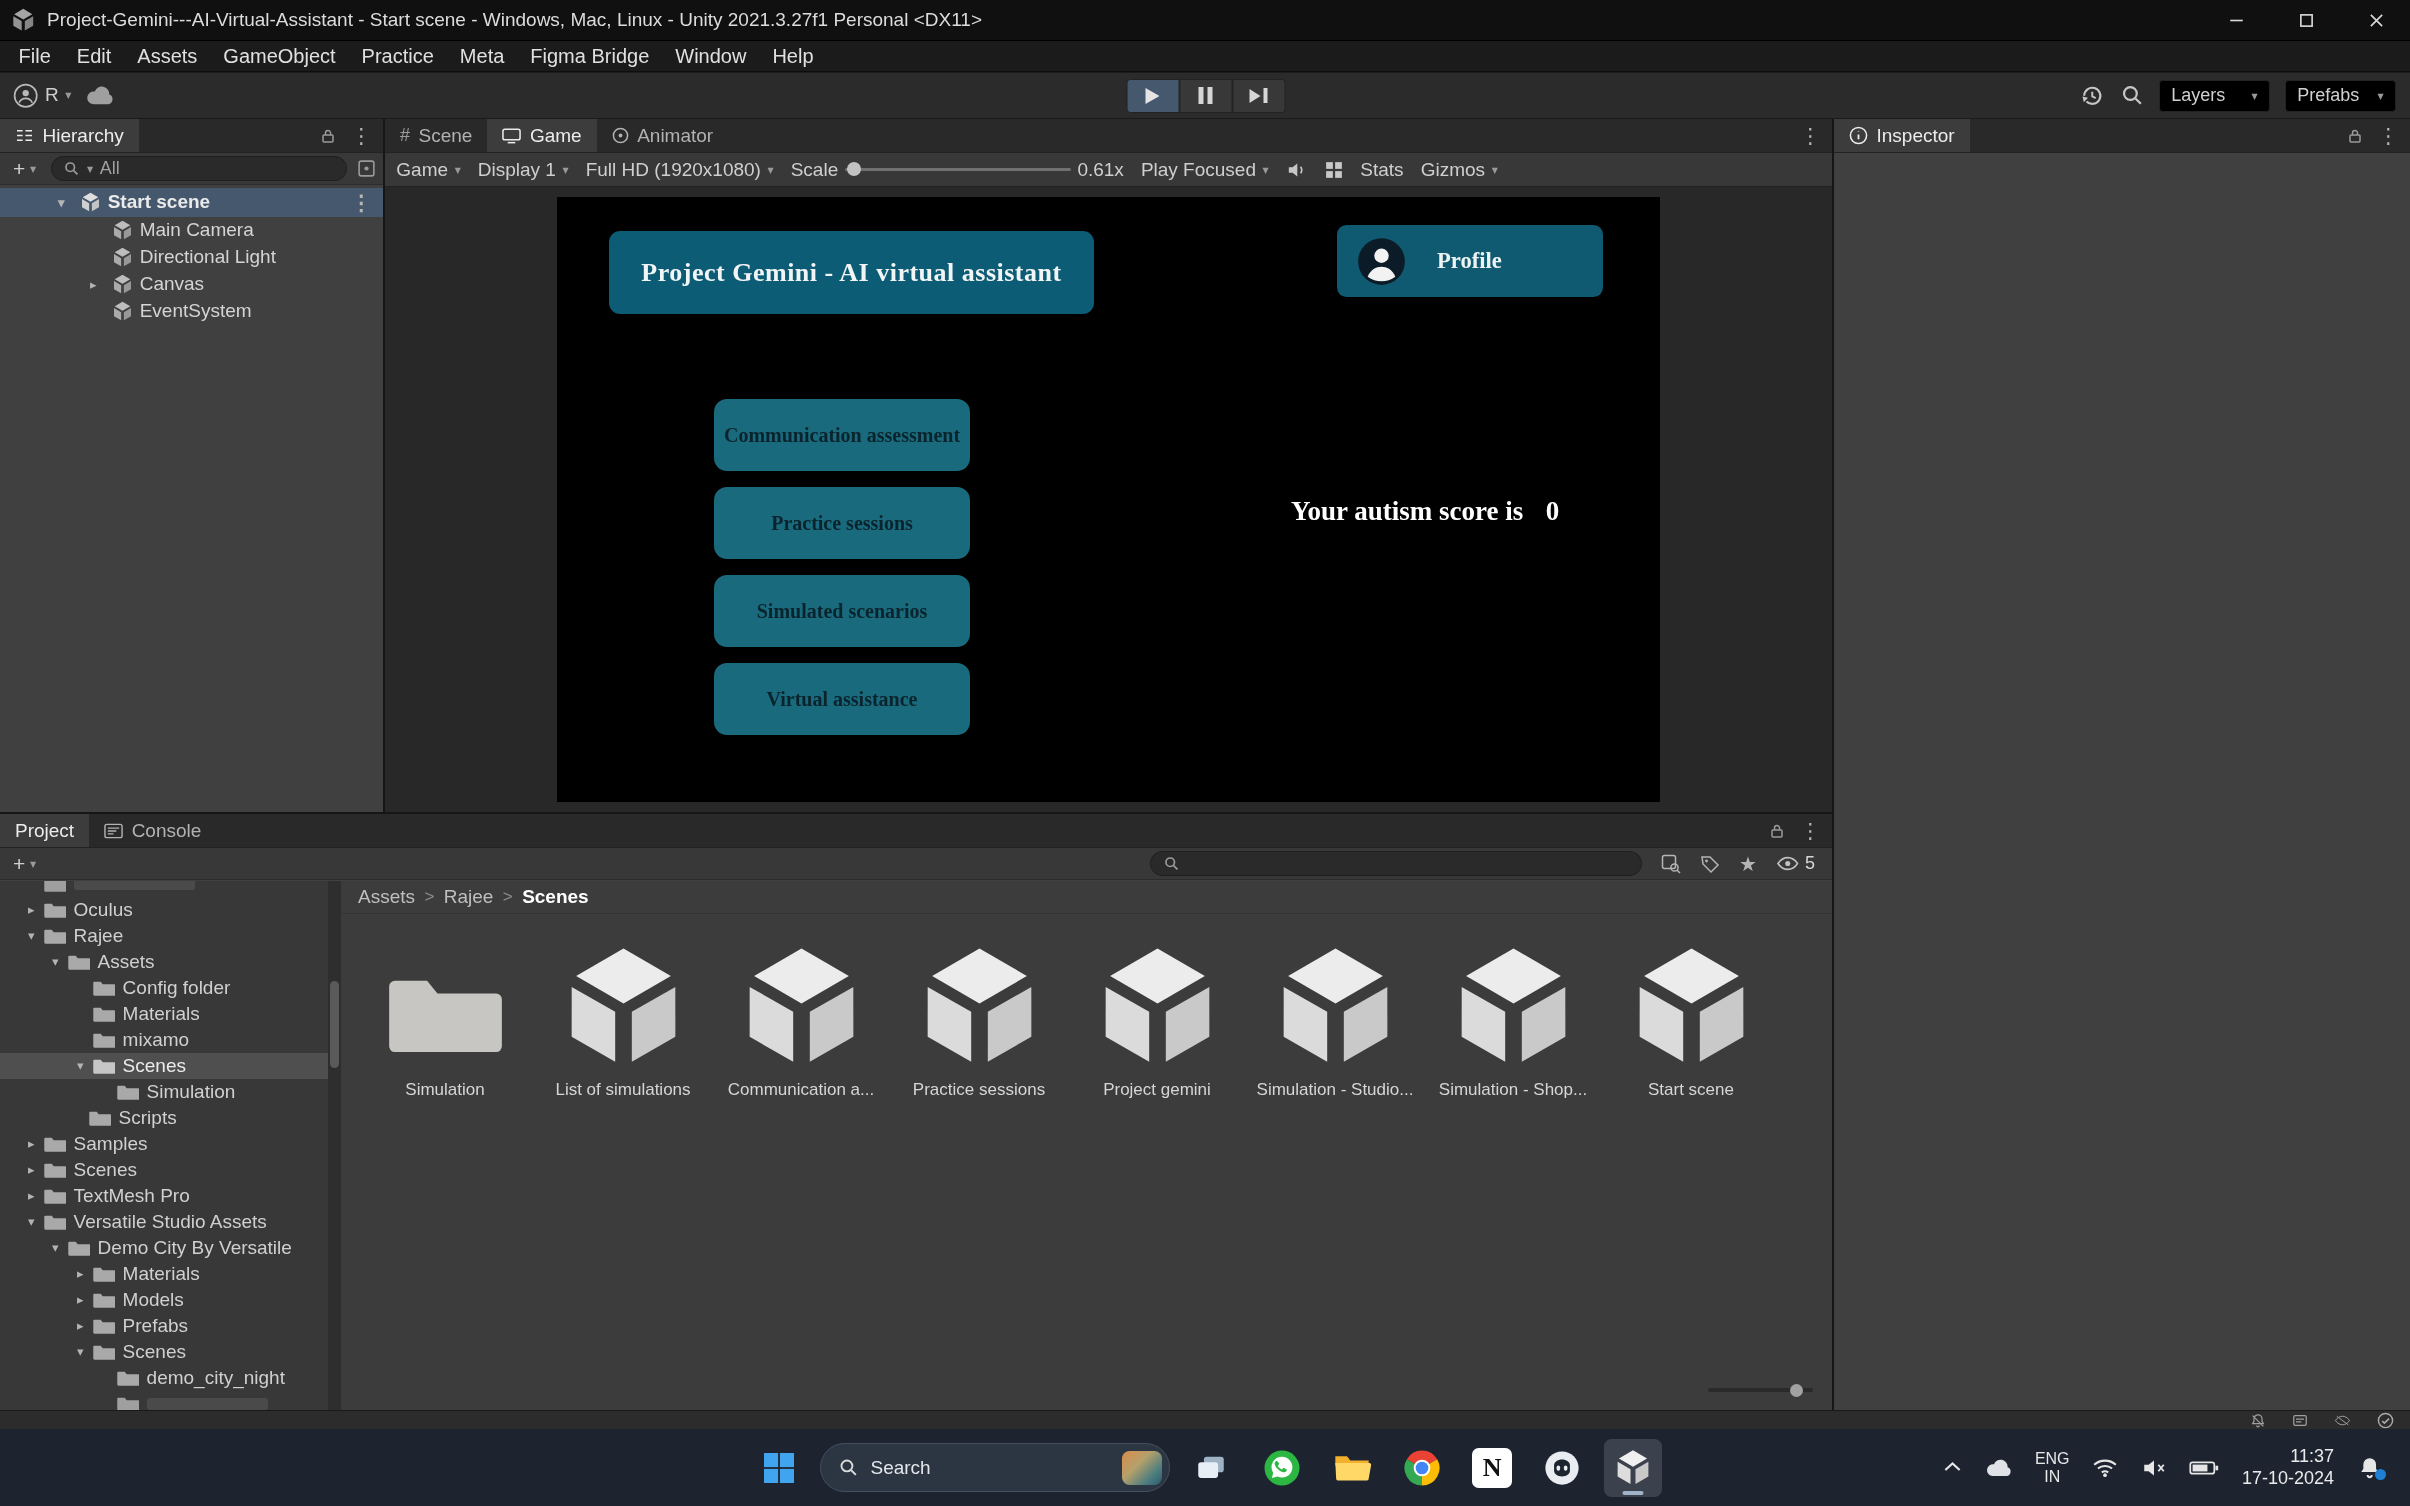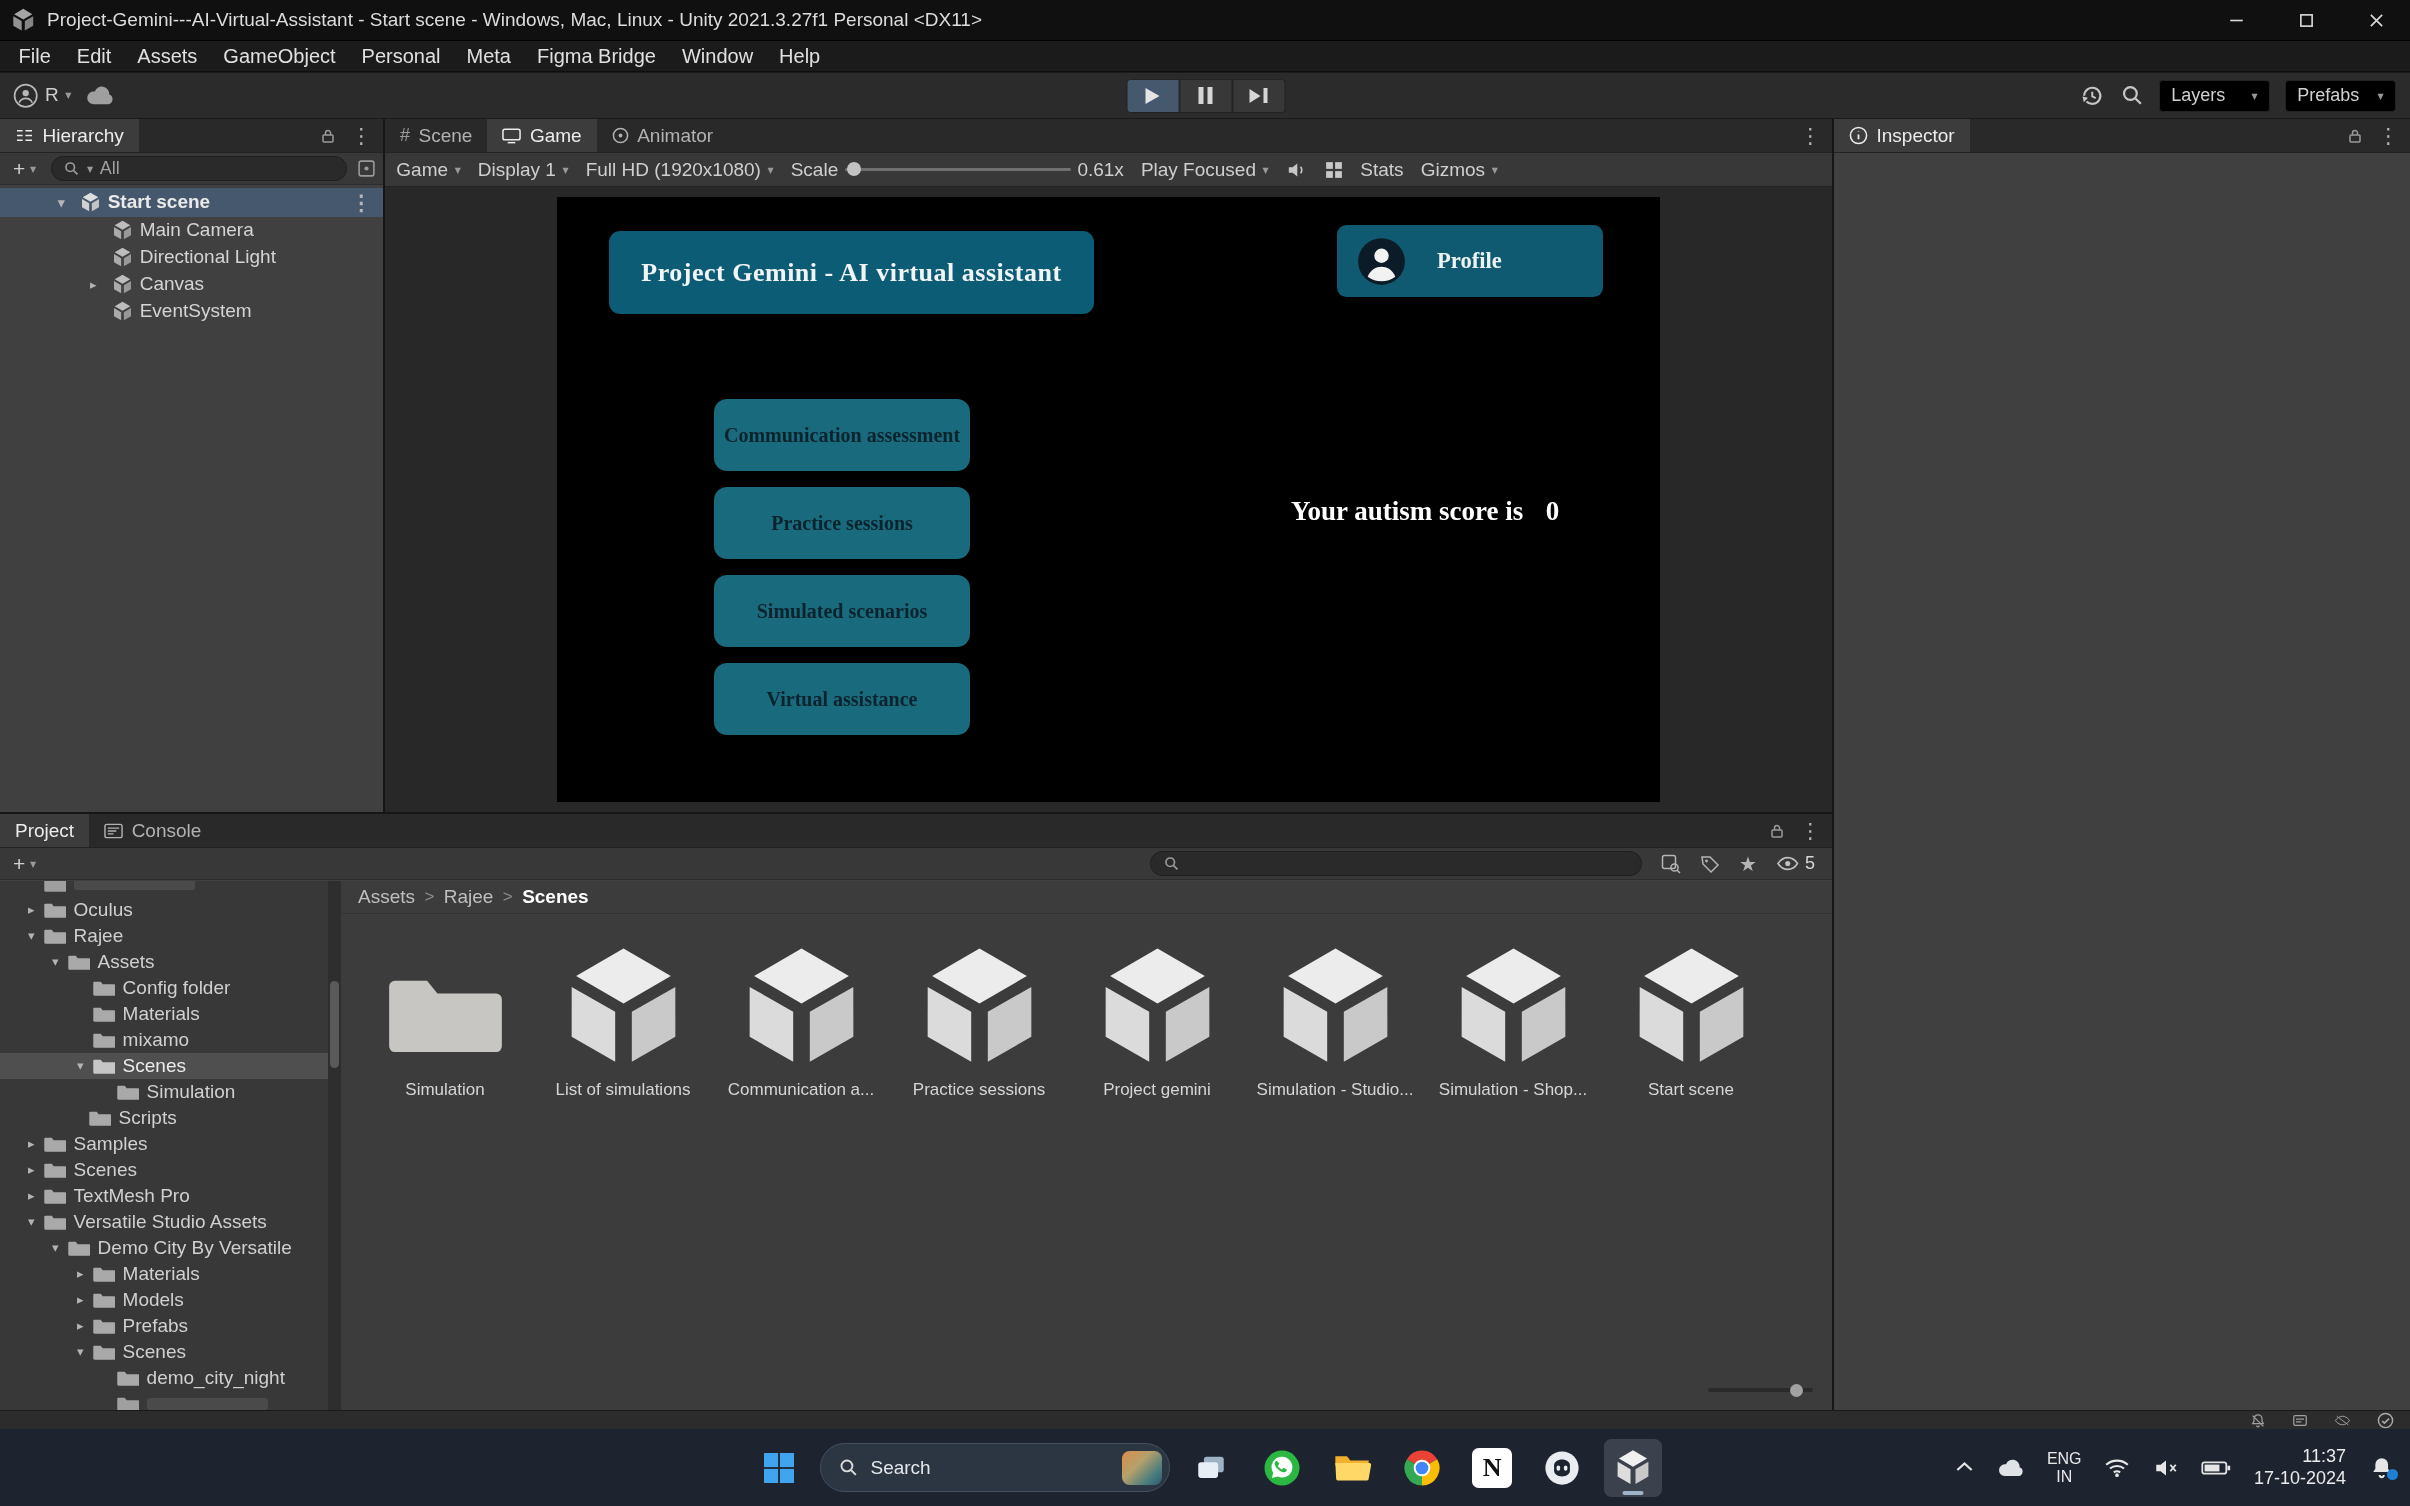--- a/index.html
+++ b/index.html
@@ -120,21 +120,21 @@
 
   
   .taskbar{position:absolute;top:1429px;left:0;right:0;height:77px;background:#1d2430}
   .tb-apps{position:absolute;left:750px;top:0;height:100%;display:flex;align-items:center;gap:12.2px}
   .app-btn{width:58px;height:58px;border-radius:7.5px;display:flex;align-items:center;justify-content:center;position:relative}
   .app-btn.active{background:rgba(255,255,255,.14)}
   .app-btn.active::after{content:"";position:absolute;bottom:1.9px;left:50%;transform:translateX(-50%);width:21px;height:3.8px;border-radius:1.9px;background:#9fb4c9}
   .search-pill{width:350px;height:49px;border-radius:24.5px;background:#2c3542;border:0.9px solid #435061;display:flex;align-items:center;gap:11.3px;padding:0 7.5px 0 17px;color:#e3e6ea;font-size:19px}
   .search-img{width:40px;height:34px;border-radius:7.5px;margin-left:auto;background:linear-gradient(135deg,#d98e4a 0%,#b5a06b 40%,#4c7d7f 75%,#2b5b6e 100%)}
   .notion-tile{width:40px;height:40px;background:#fff;border-radius:6.6px;color:#131313;font-family:"Liberation Serif",serif;font-weight:bold;font-size:26px;display:flex;align-items:center;justify-content:center}
-  .tb-tray{position:absolute;right:0;top:0;height:100%;display:flex;align-items:center;gap:22.6px;padding-right:17px}
+  .tb-tray{position:absolute;right:12px;top:0;height:100%;display:flex;align-items:center;gap:22.6px;padding-right:17px}
   .lang{font-size:16px;line-height:18px;text-align:center;color:#e8e8e8}
   .clock{font-size:18px;line-height:21.7px;text-align:right;color:#eaeaea}
   .bell-wrap{position:relative}
   .badge{position:absolute;right:-3.8px;bottom:0;width:11.3px;height:11.3px;border-radius:50%;background:#1f7fd4}
 </style>
 </head>
 <body>
 
 <div id="app">
 
@@ -164,21 +164,21 @@
           </svg>
         </div>
     </div>
   </div>
 
   <div class="menu-bar" id="menu-items">
       <div class="menu-item">File</div>
       <div class="menu-item">Edit</div>
       <div class="menu-item">Assets</div>
       <div class="menu-item">GameObject</div>
-      <div class="menu-item">Personal</div>
+      <div class="menu-item">Practice</div>
       <div class="menu-item">Meta</div>
       <div class="menu-item">Figma Bridge</div>
       <div class="menu-item">Window</div>
       <div class="menu-item">Help</div>
     </div>
 
   <div class="main-toolbar">
     <div class="tb-left">
       <div class="account">
         <span>

